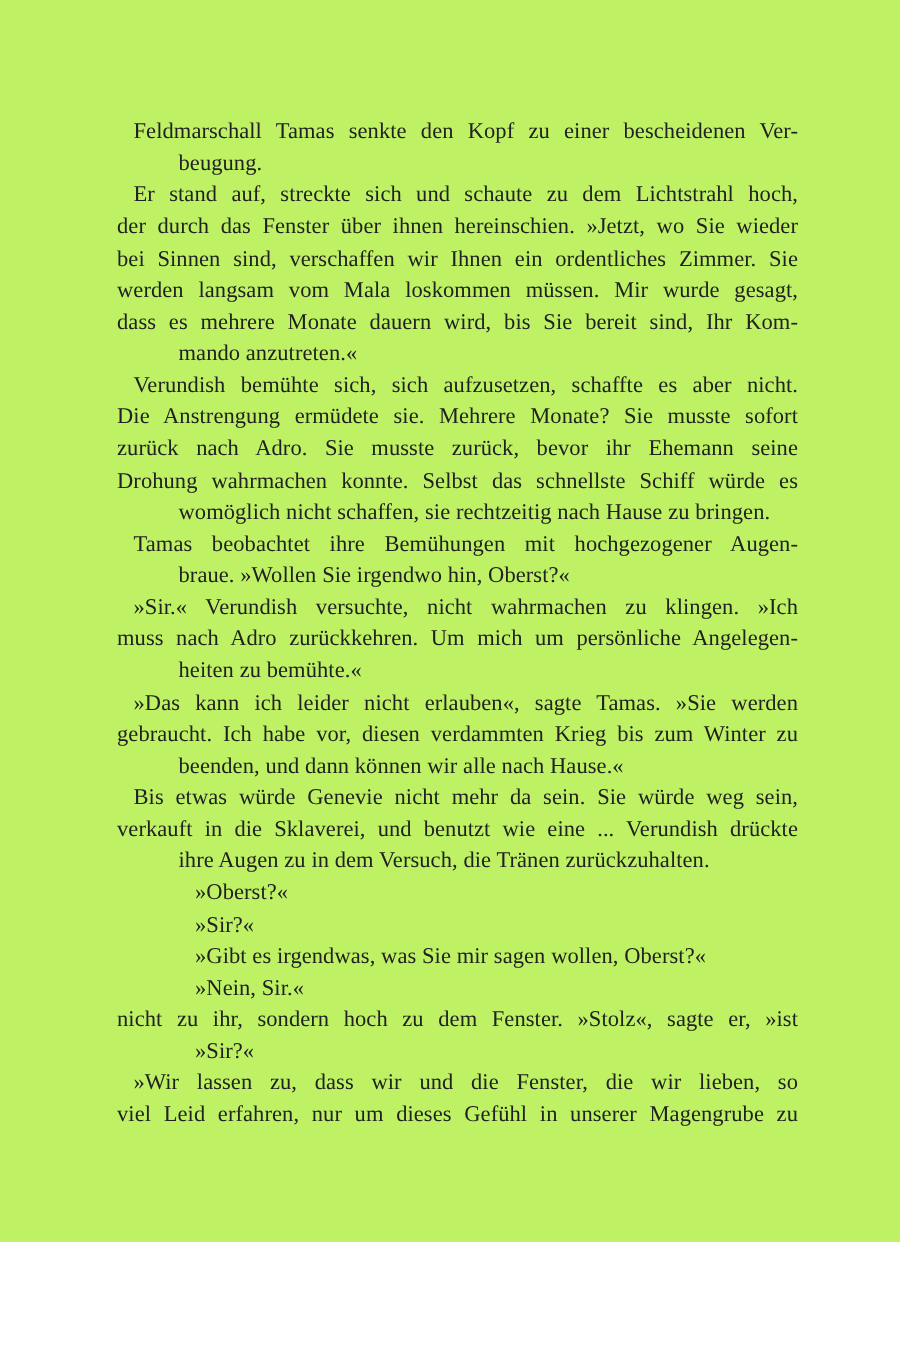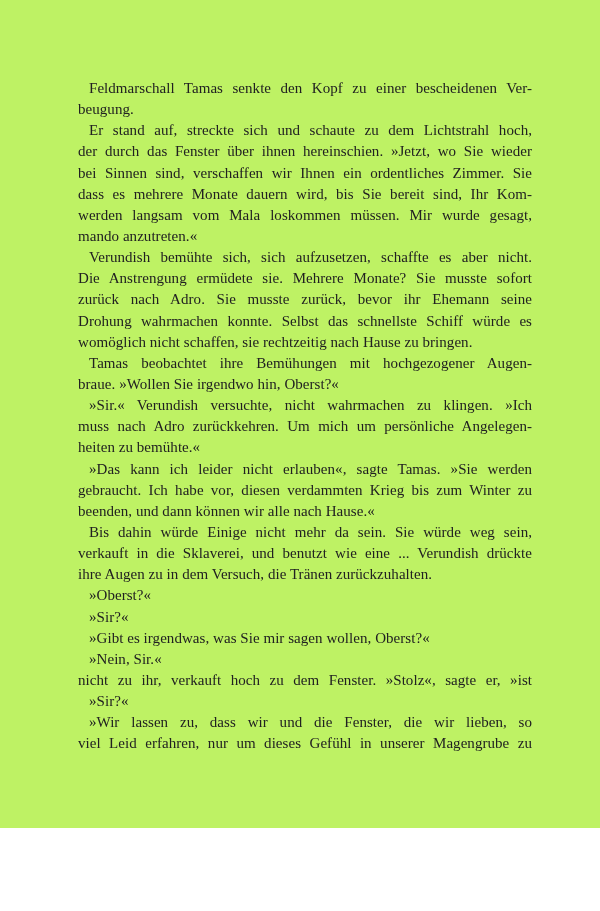--- a/index.html
+++ b/index.html
@@ -36,20 +36,21 @@
     white-space: normal;
     hyphens: none;
     letter-spacing: 0.05px;
   }
   .line.first {
     text-indent: 11px;
   }
   .line.last {
     text-align: center;
     text-align-last: left;
+    margin-left: 41px;
   }
   .page-number {
     position: absolute;
     top: 843px;
     left: 0;
     width: 600px;
     text-align: left;
     font-size: 15px;
     letter-spacing: 3px;
     text-indent: 3px;
@@ -62,22 +63,22 @@
 <div class="book-page">
   <div class="text-block">
       <div class="para">
         <div class="line first">Feldmarschall Tamas senkte den Kopf zu einer bescheidenen Ver-</div>
         <div class="line last">beugung.</div>
       </div>
       <div class="para">
         <div class="line first">Er stand auf, streckte sich und schaute zu dem Lichtstrahl hoch,</div>
         <div class="line">der durch das Fenster über ihnen hereinschien. »Jetzt, wo Sie wieder</div>
         <div class="line">bei Sinnen sind, verschaffen wir Ihnen ein ordentliches Zimmer. Sie</div>
+        <div class="line">werden langsam vom Mala loskommen müssen. Mir wurde gesagt,</div>
         <div class="line">dass es mehrere Monate dauern wird, bis Sie bereit sind, Ihr Kom-</div>
-        <div class="line">werden langsam vom Mala loskommen müssen. Mir wurde gesagt,</div>
         <div class="line last">mando anzutreten.«</div>
       </div>
       <div class="para">
         <div class="line first">Verundish bemühte sich, sich aufzusetzen, schaffte es aber nicht.</div>
         <div class="line">Die Anstrengung ermüdete sie. Mehrere Monate? Sie musste sofort</div>
         <div class="line">zurück nach Adro. Sie musste zurück, bevor ihr Ehemann seine</div>
         <div class="line">Drohung wahrmachen konnte. Selbst das schnellste Schiff würde es</div>
         <div class="line last">womöglich nicht schaffen, sie rechtzeitig nach Hause zu bringen.</div>
       </div>
       <div class="para">
@@ -88,38 +89,38 @@
         <div class="line first">»Sir.« Verundish versuchte, nicht wahrmachen zu klingen. »Ich</div>
         <div class="line">muss nach Adro zurückkehren. Um mich um persönliche Angelegen-</div>
         <div class="line last">heiten zu bemühte.«</div>
       </div>
       <div class="para">
         <div class="line first">»Das kann ich leider nicht erlauben«, sagte Tamas. »Sie werden</div>
         <div class="line">gebraucht. Ich habe vor, diesen verdammten Krieg bis zum Winter zu</div>
         <div class="line last">beenden, und dann können wir alle nach Hause.«</div>
       </div>
       <div class="para">
-        <div class="line first">Bis dahin würde Einige nicht mehr da sein. Sie würde weg sein,</div>
+        <div class="line first">Bis etwas würde Genevie nicht mehr da sein. Sie würde weg sein,</div>
         <div class="line">verkauft in die Sklaverei, und benutzt wie eine ... Verundish drückte</div>
         <div class="line last">ihre Augen zu in dem Versuch, die Tränen zurückzuhalten.</div>
       </div>
       <div class="para">
         <div class="line first last">»Oberst?«</div>
       </div>
       <div class="para">
         <div class="line first last">»Sir?«</div>
       </div>
       <div class="para">
         <div class="line first last">»Gibt es irgendwas, was Sie mir sagen wollen, Oberst?«</div>
       </div>
       <div class="para">
         <div class="line first last">»Nein, Sir.«</div>
       </div>
       <div class="para">
-        <div class="line">nicht zu ihr, verkauft hoch zu dem Fenster. »Stolz«, sagte er, »ist</div>
+        <div class="line">nicht zu ihr, sondern hoch zu dem Fenster. »Stolz«, sagte er, »ist</div>
       </div>
       <div class="para">
         <div class="line first last">»Sir?«</div>
       </div>
       <div class="para">
         <div class="line first">»Wir lassen zu, dass wir und die Fenster, die wir lieben, so</div>
         <div class="line">viel Leid erfahren, nur um dieses Gefühl in unserer Magengrube zu</div>
       </div>
     </div>
   <div class="page-number">35</div>

